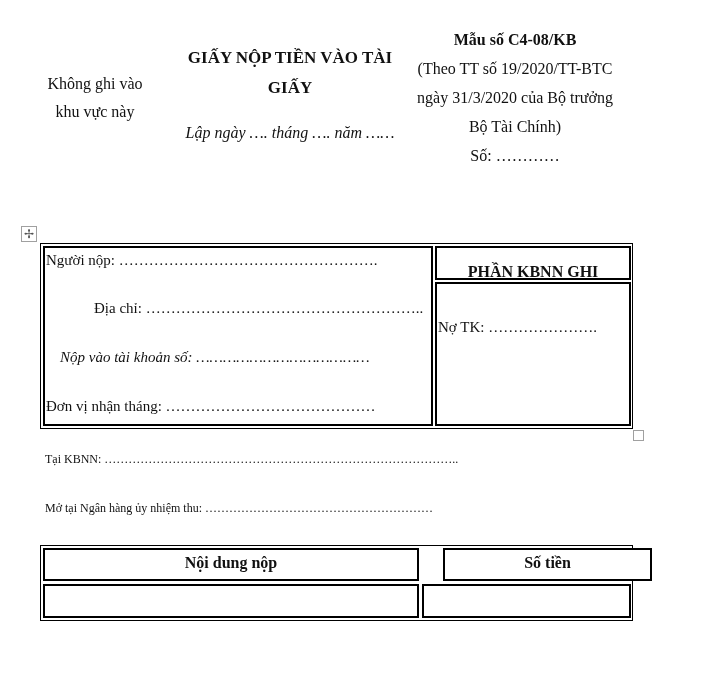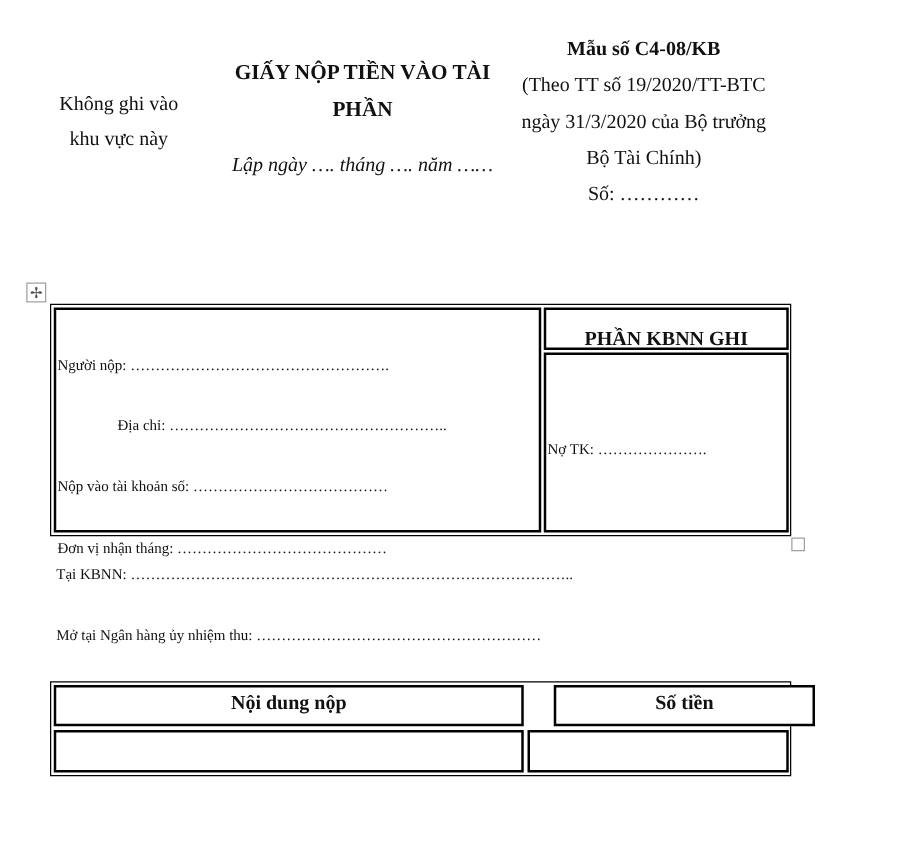--- a/index.html
+++ b/index.html
@@ -33,60 +33,60 @@
 
     
     .outer { border: 1px solid #000; box-sizing: border-box; }
     .cell { border: 2px solid #000; box-sizing: border-box; background: #fff; }
 
     #top-table { left: 40px; top: 243px; width: 593px; height: 186px; }
     #payer-cell { left: 43px; top: 246px; width: 390px; height: 180px; }
     #kbnn-head { left: 435px; top: 246px; width: 196px; height: 34px; }
     #kbnn-body { left: 435px; top: 282px; width: 196px; height: 144px; }
 
-    .field { position: absolute; font-size: 12px; line-height: 20px; white-space: nowrap; margin-top: 32px; }
+    .field { position: absolute; font-size: 15px; line-height: 20px; white-space: nowrap; }
 
     #bottom-table { left: 40px; top: 545px; width: 593px; height: 76px; }
     #c-head-1 { left: 43px; top: 548px; width: 376px; height: 33px; }
     #c-head-2 { left: 443px; top: 548px; width: 209px; height: 33px; }
     #c-row-1 { left: 43px; top: 584px; width: 376px; height: 34px; }
     #c-row-2 { left: 422px; top: 584px; width: 209px; height: 34px; }
     .th { font-weight: bold; font-size: 16px; line-height: 24px; text-align: center; padding-top: 1px; }
   </style>
 </head>
 <body>
 
 <div id="no-write" class="abs">
   <div>Không ghi vào</div>
   <div>khu vực này</div>
 </div>
 
 <div id="title" class="abs">
   <div>GIẤY NỘP TIỀN VÀO TÀI</div>
-  <div>PHẦN</div>
+  <div>GIẤY</div>
 </div>
 <div id="date-line" class="abs">Lập ngày …. tháng …. năm ……</div>
 
 <div id="form-code" class="abs">
   <span class="l bold">Mẫu số C4-08/KB</span>
   <span class="l">(Theo TT số 19/2020/TT-BTC</span>
   <span class="l">ngày 31/3/2020 của Bộ trưởng</span>
   <span class="l">Bộ Tài Chính)</span>
   <span class="l">Số: …………</span>
 </div>
 
 <div id="move-handle" class="abs">
   <span>✢</span>
 </div>
 
 <div id="top-table" class="abs outer"></div>
 <div id="payer-cell" class="abs cell">
   <div class="field" style="left:1px; top:2px;">Người nộp: …………………………………………….</div>
   <div class="field" style="left:1px; top:50px;padding-left:48px;">Địa chỉ: ………………………………………………..</div>
-  <div class="field" style="left:1px; top:99px;">Nộp vào tài khoản số: …………………………………</div>
+  <div class="field" style="left:15px; top:99px;font-style:italic;">Nộp vào tài khoản số: …………………………………</div>
   <div class="field" style="left:1px; top:148px;">Đơn vị nhận tháng: ……………………………………</div>
 </div>
 <div id="kbnn-head" class="abs cell">
   <div class="th" style="padding-top:12px;">PHẦN KBNN GHI</div>
 </div>
 <div id="kbnn-body" class="abs cell">
   <div class="field" style="left:1px; top:33px;">Nợ TK: ………………….</div>
 </div>
 <div id="resize-handle" class="abs"></div>
 

